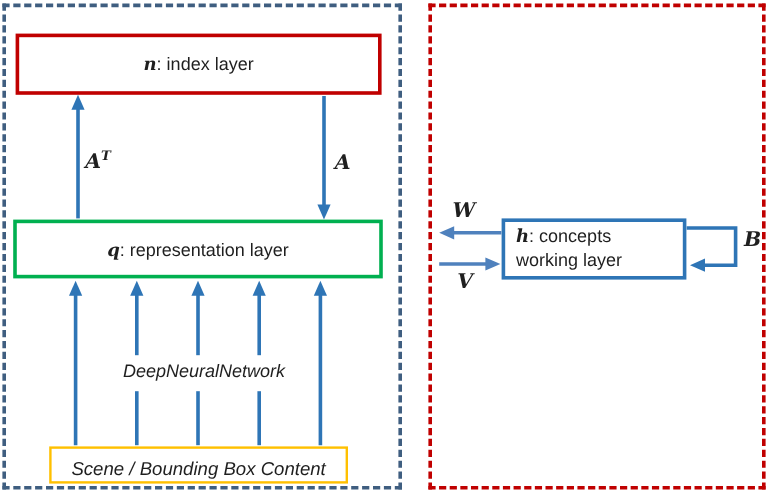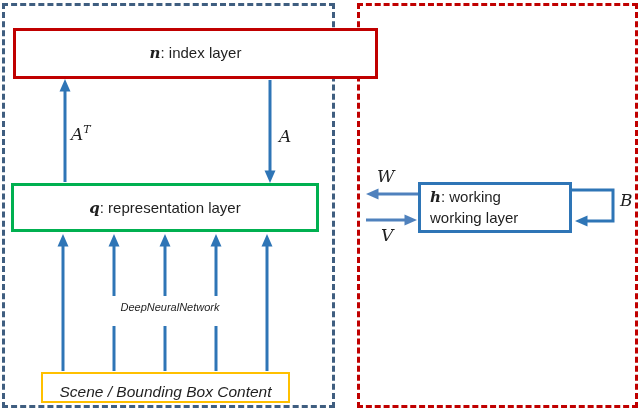--- a/index.html
+++ b/index.html
@@ -5,30 +5,30 @@
   html,body{margin:0;padding:0;background:#fff;}
   #stage{
     position:relative;width:640px;height:415px;background:#fff;overflow:hidden;
     font-family:"Liberation Sans",sans-serif;color:var(--text-color,#1f1f1f);
   }
   .panel{position:absolute;box-sizing:border-box;background:transparent;}
   .panel-left{left:2px;top:3px;width:333px;height:405px;border:3px dashed var(--panel-left-border,#3f5e80);}
   .panel-right{left:357px;top:3px;width:281px;height:405px;border:3px dashed var(--panel-right-border,#c00000);}
 
   .dbox{position:absolute;box-sizing:border-box;background:#fff;display:flex;flex-direction:column;align-items:center;justify-content:center;text-align:center;}
-  .index-box{left:13px;top:28px;width:365px;height:51px;border:3px solid var(--index-box-border,#c00000);font-size:15px;line-height:1.45;}
+  .index-box{left:13px;top:28px;width:305px;height:51px;border:3px solid var(--index-box-border,#c00000);font-size:15px;line-height:1.45;}
   .repr-box{left:11px;top:183px;width:308px;height:49px;border:3px solid var(--representation-box-border,#00b050);font-size:15px;}
   .scene-box{left:41px;top:372px;width:249px;height:31px;border:2px solid var(--scene-box-border,#ffc000);font-size:15.5px;font-style:italic;justify-content:flex-end;}
   .memory-box{left:418px;top:182px;width:154px;height:51px;border:3px solid var(--memory-box-border,#2e75b6);align-items:flex-start;text-align:left;padding-left:9px;font-size:15px;line-height:1.35;}
 
   .mathsym{font-family:"DejaVu Serif",serif;font-style:italic;font-weight:bold;}
-  .math-label{position:absolute;font-family:"DejaVu Serif",serif;font-style:italic;font-weight:normal;font-size:17px;color:var(--text-color,#1f1f1f);}
+  .math-label{position:absolute;font-family:"DejaVu Serif",serif;font-style:italic;font-weight:bold;font-size:17px;color:var(--text-color,#1f1f1f);}
   .math-label sup{font-size:11px;}
 
-  .dnn-label{position:absolute;left:90px;top:301px;width:160px;text-align:center;font-style:italic;font-size:11px;}
+  .dnn-label{position:absolute;left:90px;top:301px;width:160px;text-align:center;font-style:italic;font-size:15px;}
 
   #arrows{position:absolute;left:0;top:0;width:640px;height:415px;pointer-events:none;}
   .stroke-primary{stroke:var(--arrow-primary,#2e75b6);stroke-width:3;fill:none;}
   .fill-primary{fill:var(--arrow-primary,#2e75b6);stroke:none;}
   .stroke-secondary{stroke:var(--arrow-secondary,#4f81bd);stroke-width:3;fill:none;}
   .fill-secondary{fill:var(--arrow-secondary,#4f81bd);stroke:none;}
 </style>
 </head>
 <body>
 
@@ -107,21 +107,21 @@
     <div>Scene / Bounding Box Content</div>
   </div>
 
   <div class="math-label" style="left:71px;top:123px;">
     <span>A</span><sup>T</sup>
   </div>
   <div class="math-label" style="left:279px;top:126px;">A</div>
 
   <div class="dbox memory-box">
     <div>
-      <span class="mathsym">h</span><span>: working</span>
+      <span class="mathsym">h</span><span>: concepts</span>
     </div>
     <div>working layer</div>
   </div>
 
   <div class="math-label" style="left:377px;top:166px;">W</div>
   <div class="math-label" style="left:381px;top:225px;">V</div>
   <div class="math-label" style="left:620px;top:190px;">B</div>
 
 </div>
 

